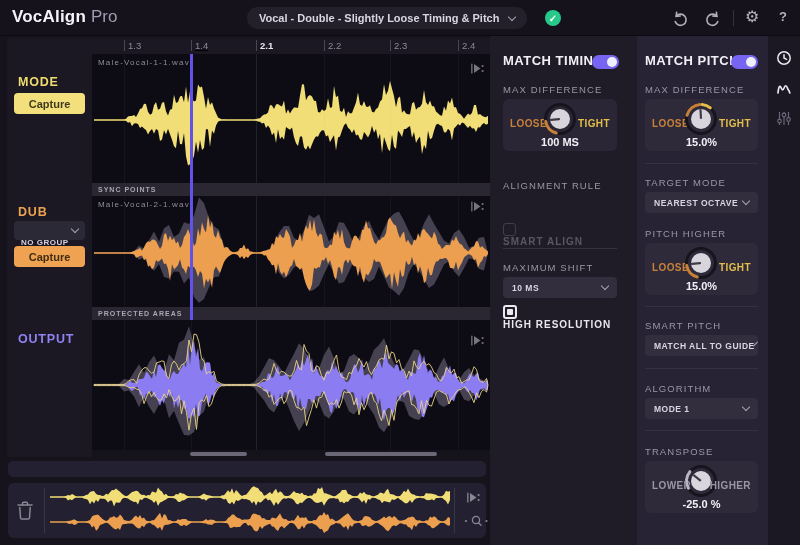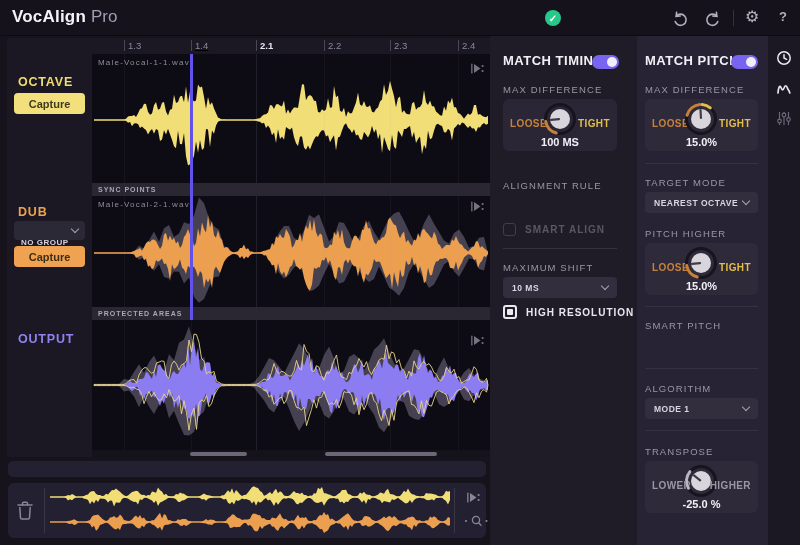--- a/index.html
+++ b/index.html
@@ -66,55 +66,59 @@
   .card.p{background:#2e2a3a;}
   .kl{position:absolute;top:19px;font-size:10px;font-weight:bold;letter-spacing:.4px;}
   .kl.loose{left:7px;color:#c8813a;}
   .kl.tight{right:7px;color:#e3bf4a;}
   .kl.gray{color:#9b96a6;}
   .kv{position:absolute;bottom:3px;left:0;right:0;text-align:center;font-size:11px;font-weight:bold;color:#f2f0f6;}
   .knob{position:absolute;top:2px;cursor:pointer;}
   .drop{background:#322e3e;border-radius:4px;display:flex;align-items:center;padding:0 9px;height:21px;cursor:pointer;}
   .drop span{flex:1;font-size:8.5px;font-weight:bold;letter-spacing:.5px;color:#d9d6e2;white-space:nowrap;}
   .hr{height:1px;background:#353140;}
-  .checkrow{display:flex;align-items:center;gap:9px;}
+  .checkrow{display:flex;align-items:flex-start;flex-direction:column;}
   .box-off{width:13px;height:13px;border:1.5px solid #413d4d;border-radius:3px;background:transparent;cursor:pointer;flex:none;}
   .box-on{width:14px;height:14px;border:2px solid #ece9f1;border-radius:3px;background:#1f1c28;position:relative;cursor:pointer;flex:none;}
   .box-on::after{content:'';position:absolute;inset:2px;background:#ece9f1;border-radius:1px;}
   .cl-dim{font-size:10px;font-weight:bold;letter-spacing:1px;color:#5a5666;}
   .cl-on{font-size:10px;font-weight:bold;letter-spacing:1px;color:#e8e6ee;}
   .rail-icon{position:absolute;left:8px;cursor:pointer;}
 </style>
 </head>
 <body>
 
 <div id="app">
 
   <div id="topbar" class="abs">
     <div class="abs" style="left:12px;top:7px;">
       <span class="logo-bold">VocAlign</span><span class="logo-light">Pro</span>
     </div>
+    <div id="preset-pill" class="abs">
+      <span>Vocal - Double - Slightly Loose Timing &amp; Pitch</span>
+      <i class="chev" style="margin-top:-3px;"></i>
+    </div>
     <div id="saved-badge" class="abs">✓</div>
     <svg class="abs tb-icon" style="left:672px;top:10px;cursor:pointer;" width="17" height="17" viewBox="0 0 17 17" fill="none" stroke="#b4b0be" stroke-width="1.6" stroke-linecap="round">
       <path d="M4.2 6.2 A5.6 5.6 0 1 1 3.2 11.5"></path>
         <path d="M4.6 2.4 L4.2 6.4 L8.2 6.0"></path>
     </svg>
     <svg class="abs tb-icon" style="left:704px;top:10px;cursor:pointer;" width="17" height="17" viewBox="0 0 17 17" fill="none" stroke="#b4b0be" stroke-width="1.6" stroke-linecap="round">
       <g transform="translate(17,0) scale(-1,1)">
           <path d="M4.2 6.2 A5.6 5.6 0 1 1 3.2 11.5"></path>
           <path d="M4.6 2.4 L4.2 6.4 L8.2 6.0"></path>
         </g>
     </svg>
     <div id="tb-divider" class="abs"></div>
     <div id="gear-btn" class="abs">⚙</div>
     <div id="help-btn" class="abs">?</div>
   </div>
 
   <div id="sidebar" class="abs">
-    <div class="abs track-name" style="left:11px;top:37px;color:#f0dc6e;">OCTAVE</div>
+    <div class="abs track-name" style="left:11px;top:37px;color:#f0dc6e;">MODE</div>
     <div class="abs cap-btn" style="top:55px;background:#f3e07c;color:#403a1e;">Capture</div>
     <div class="abs track-name" style="left:11px;top:167px;color:#eda24f;">DUB</div>
     <div id="group-drop" class="abs">
       <span>NO GROUP</span>
       <i class="chev" style="margin-top:-3px;"></i>
     </div>
     <div class="abs cap-btn" style="top:208px;background:#efa251;color:#402d12;">Capture</div>
     <div class="abs track-name" style="left:11px;top:294px;color:#8f83f0;">OUTPUT</div>
   </div>
 
@@ -314,20 +318,24 @@
       <circle cx="18" cy="18" r="10" fill="#d8d6dc"></circle>
       <line x1="18" y1="17" x2="18" y2="9" stroke="#3f3c49" stroke-width="2.2" stroke-linecap="round" transform="rotate(-95 18 18)"></line>
     </svg>
     <span class="kl tight">TIGHT</span>
     <div class="kv">15.0%</div>
   </div>
 
   <div class="abs hr" style="left:645px;top:306px;width:113px;"></div>
 
   <div class="abs sec-label" style="left:645px;top:320px;">SMART PITCH</div>
+  <div class="abs drop" style="left:645px;top:335px;width:113px;">
+    <span>MATCH ALL TO GUIDE</span>
+    <i class="chev" style="margin-top:-3px;"></i>
+  </div>
 
   <div class="abs hr" style="left:645px;top:368px;width:113px;"></div>
 
   <div class="abs sec-label" style="left:645px;top:383px;">ALGORITHM</div>
   <div class="abs drop" style="left:645px;top:398px;width:113px;">
     <span>MODE 1</span>
     <i class="chev" style="margin-top:-3px;"></i>
   </div>
 
   <div class="abs hr" style="left:645px;top:430px;width:113px;"></div>

